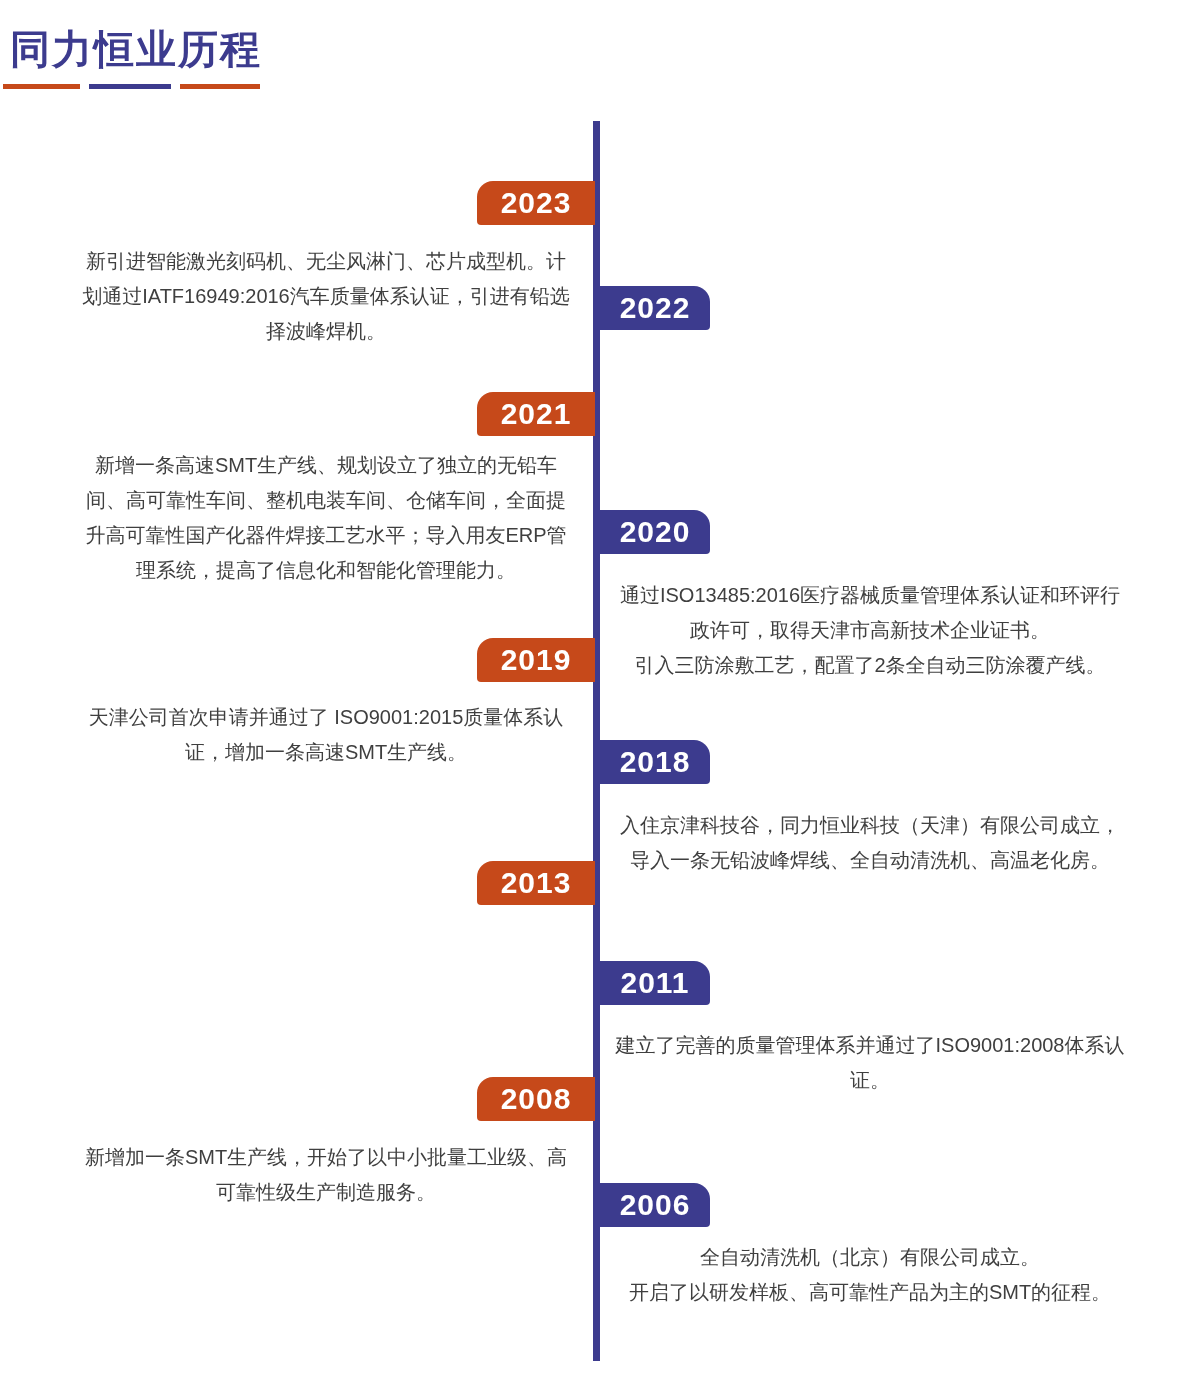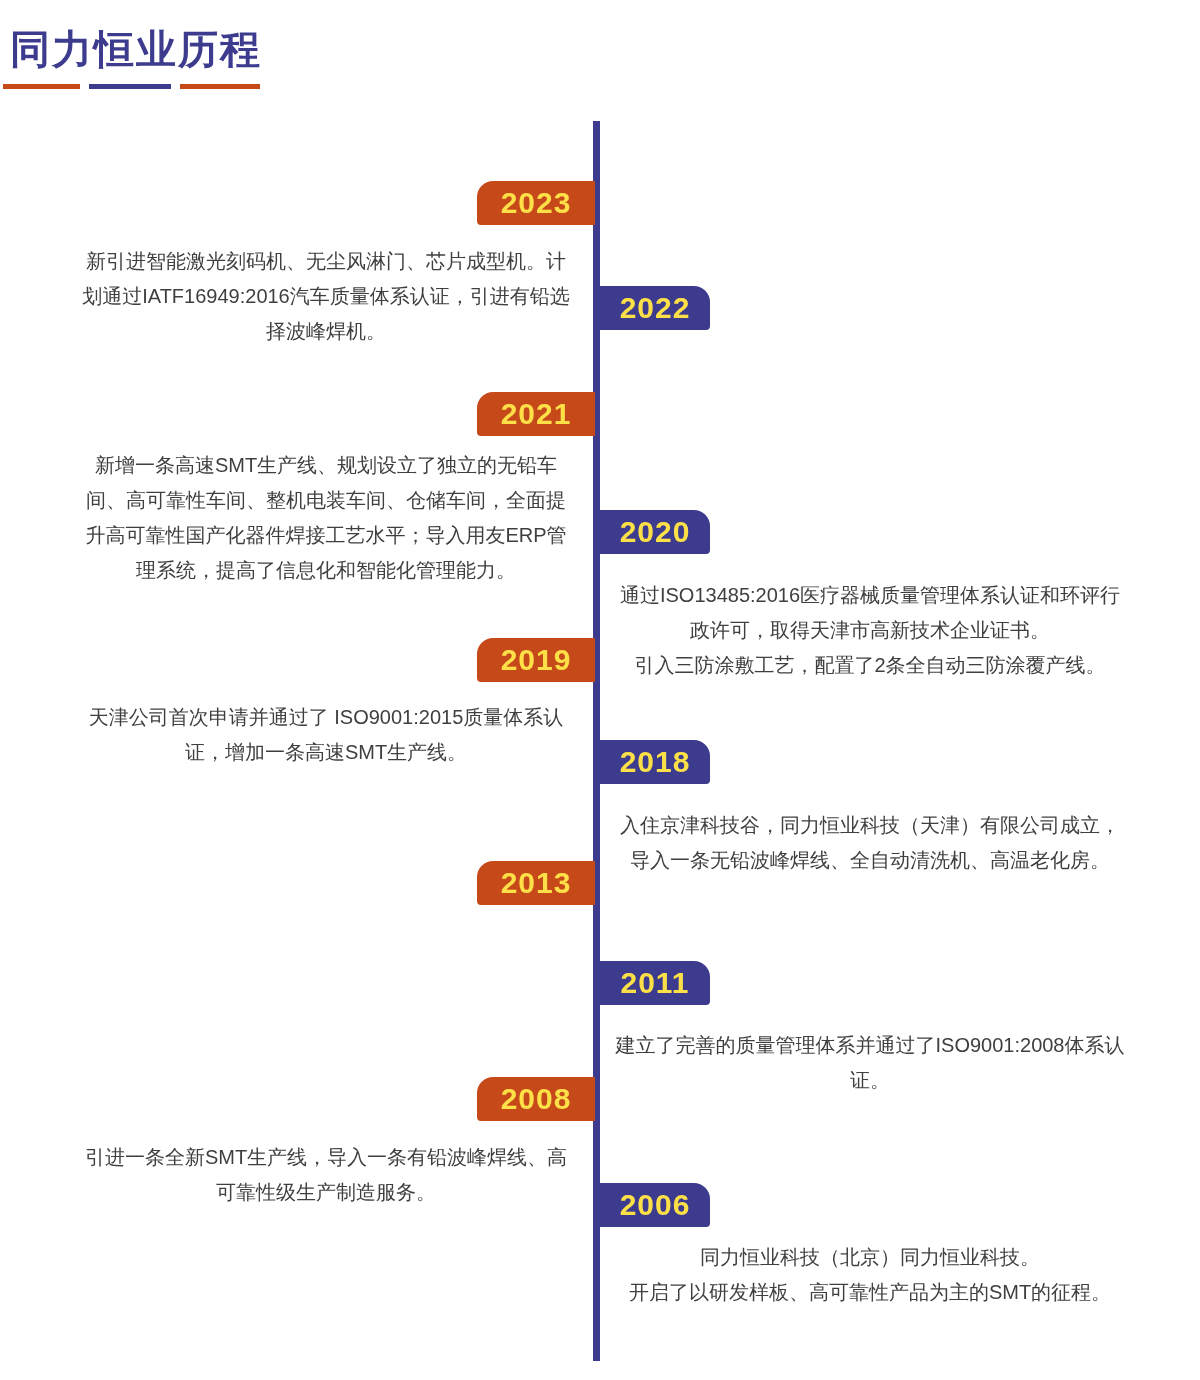--- a/index.html
+++ b/index.html
@@ -25,21 +25,21 @@
   .tbar.b2{left:89px;width:82px;background:var(--purple);}
   .tbar.b3{left:180px;width:80px;background:var(--orange);}
 
   .axis{
     position:absolute;left:593px;top:121px;width:7px;height:1240px;
     background:var(--purple);z-index:1;
   }
 
   .badge{
     position:absolute;height:44px;z-index:2;
-    color:#fde047;font-weight:700;font-size:30px;letter-spacing:1px;
+    color:#ffffff;font-weight:700;font-size:30px;letter-spacing:1px;
     display:flex;align-items:center;justify-content:center;
   }
   .badge.l{left:477px;width:118px;background:var(--orange);border-radius:16px 0 0 4px;}
   .badge.r{left:600px;width:110px;background:var(--purple);border-radius:0 16px 4px 0;}
 
   .desc{
     position:absolute;font-size:20px;line-height:35px;color:var(--text);
     white-space:pre-line;text-align:center;z-index:0;
   }
   .desc.l{left:80px;width:492px;}
@@ -77,19 +77,19 @@
 
   <div class="badge r" style="top:740px">2018</div>
   <div class="desc r" style="top:808px">入住京津科技谷，同力恒业科技（天津）有限公司成立，导入一条无铅波峰焊线、全自动清洗机、高温老化房。</div>
 
   <div class="badge l" style="top:861px">2013</div>
 
   <div class="badge r" style="top:961px">2011</div>
   <div class="desc r" style="top:1028px">建立了完善的质量管理体系并通过了ISO9001:2008体系认证。</div>
 
   <div class="badge l" style="top:1077px">2008</div>
-  <div class="desc l" style="top:1140px">引进一条全新SMT生产线，导入一条有铅波峰焊线、高可靠性级生产制造服务。</div>
+  <div class="desc l" style="top:1140px">新增加一条SMT生产线，开始了以中小批量工业级、高可靠性级生产制造服务。</div>
 
   <div class="badge r" style="top:1183px">2006</div>
-  <div class="desc r" style="top:1240px">同力恒业科技（北京）同力恒业科技。
+  <div class="desc r" style="top:1240px">全自动清洗机（北京）有限公司成立。
 开启了以研发样板、高可靠性产品为主的SMT的征程。</div>
 
 </div>
 
 </body></html>

